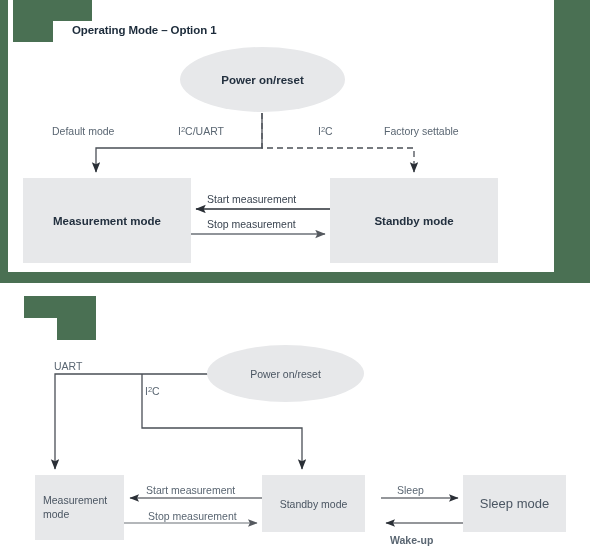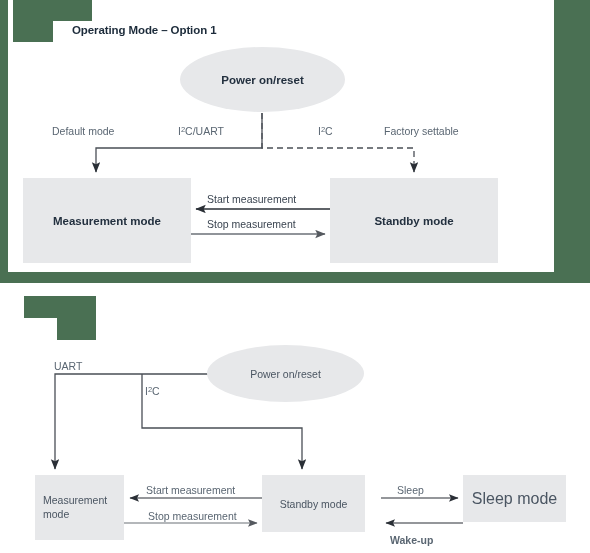--- a/index.html
+++ b/index.html
@@ -115,22 +115,22 @@
     left: 35px; top: 475px; width: 89px; height: 65px;
     font-size: 10.5px; color: #4a5562;
     padding: 0 8px;
   }
   #o2-measure .lbl { line-height: 1.25; text-align: left; width: 100%; }
   #o2-standby {
     left: 262px; top: 475px; width: 103px; height: 57px;
     font-size: 10.5px; color: #4a5562;
   }
   #o2-sleep {
-    left: 463px; top: 475px; width: 103px; height: 47px;
-    font-size: 16px; color: #4a5562;
+    left: 463px; top: 475px; width: 103px; height: 57px;
+    font-size: 13px; color: #4a5562;
   }
 
   
   .edge-label {
     position: absolute;
     font-size: 10.5px;
     color: #5a6672;
     white-space: nowrap;
   }
   .edge-label.dark { color: #3a4450; }

